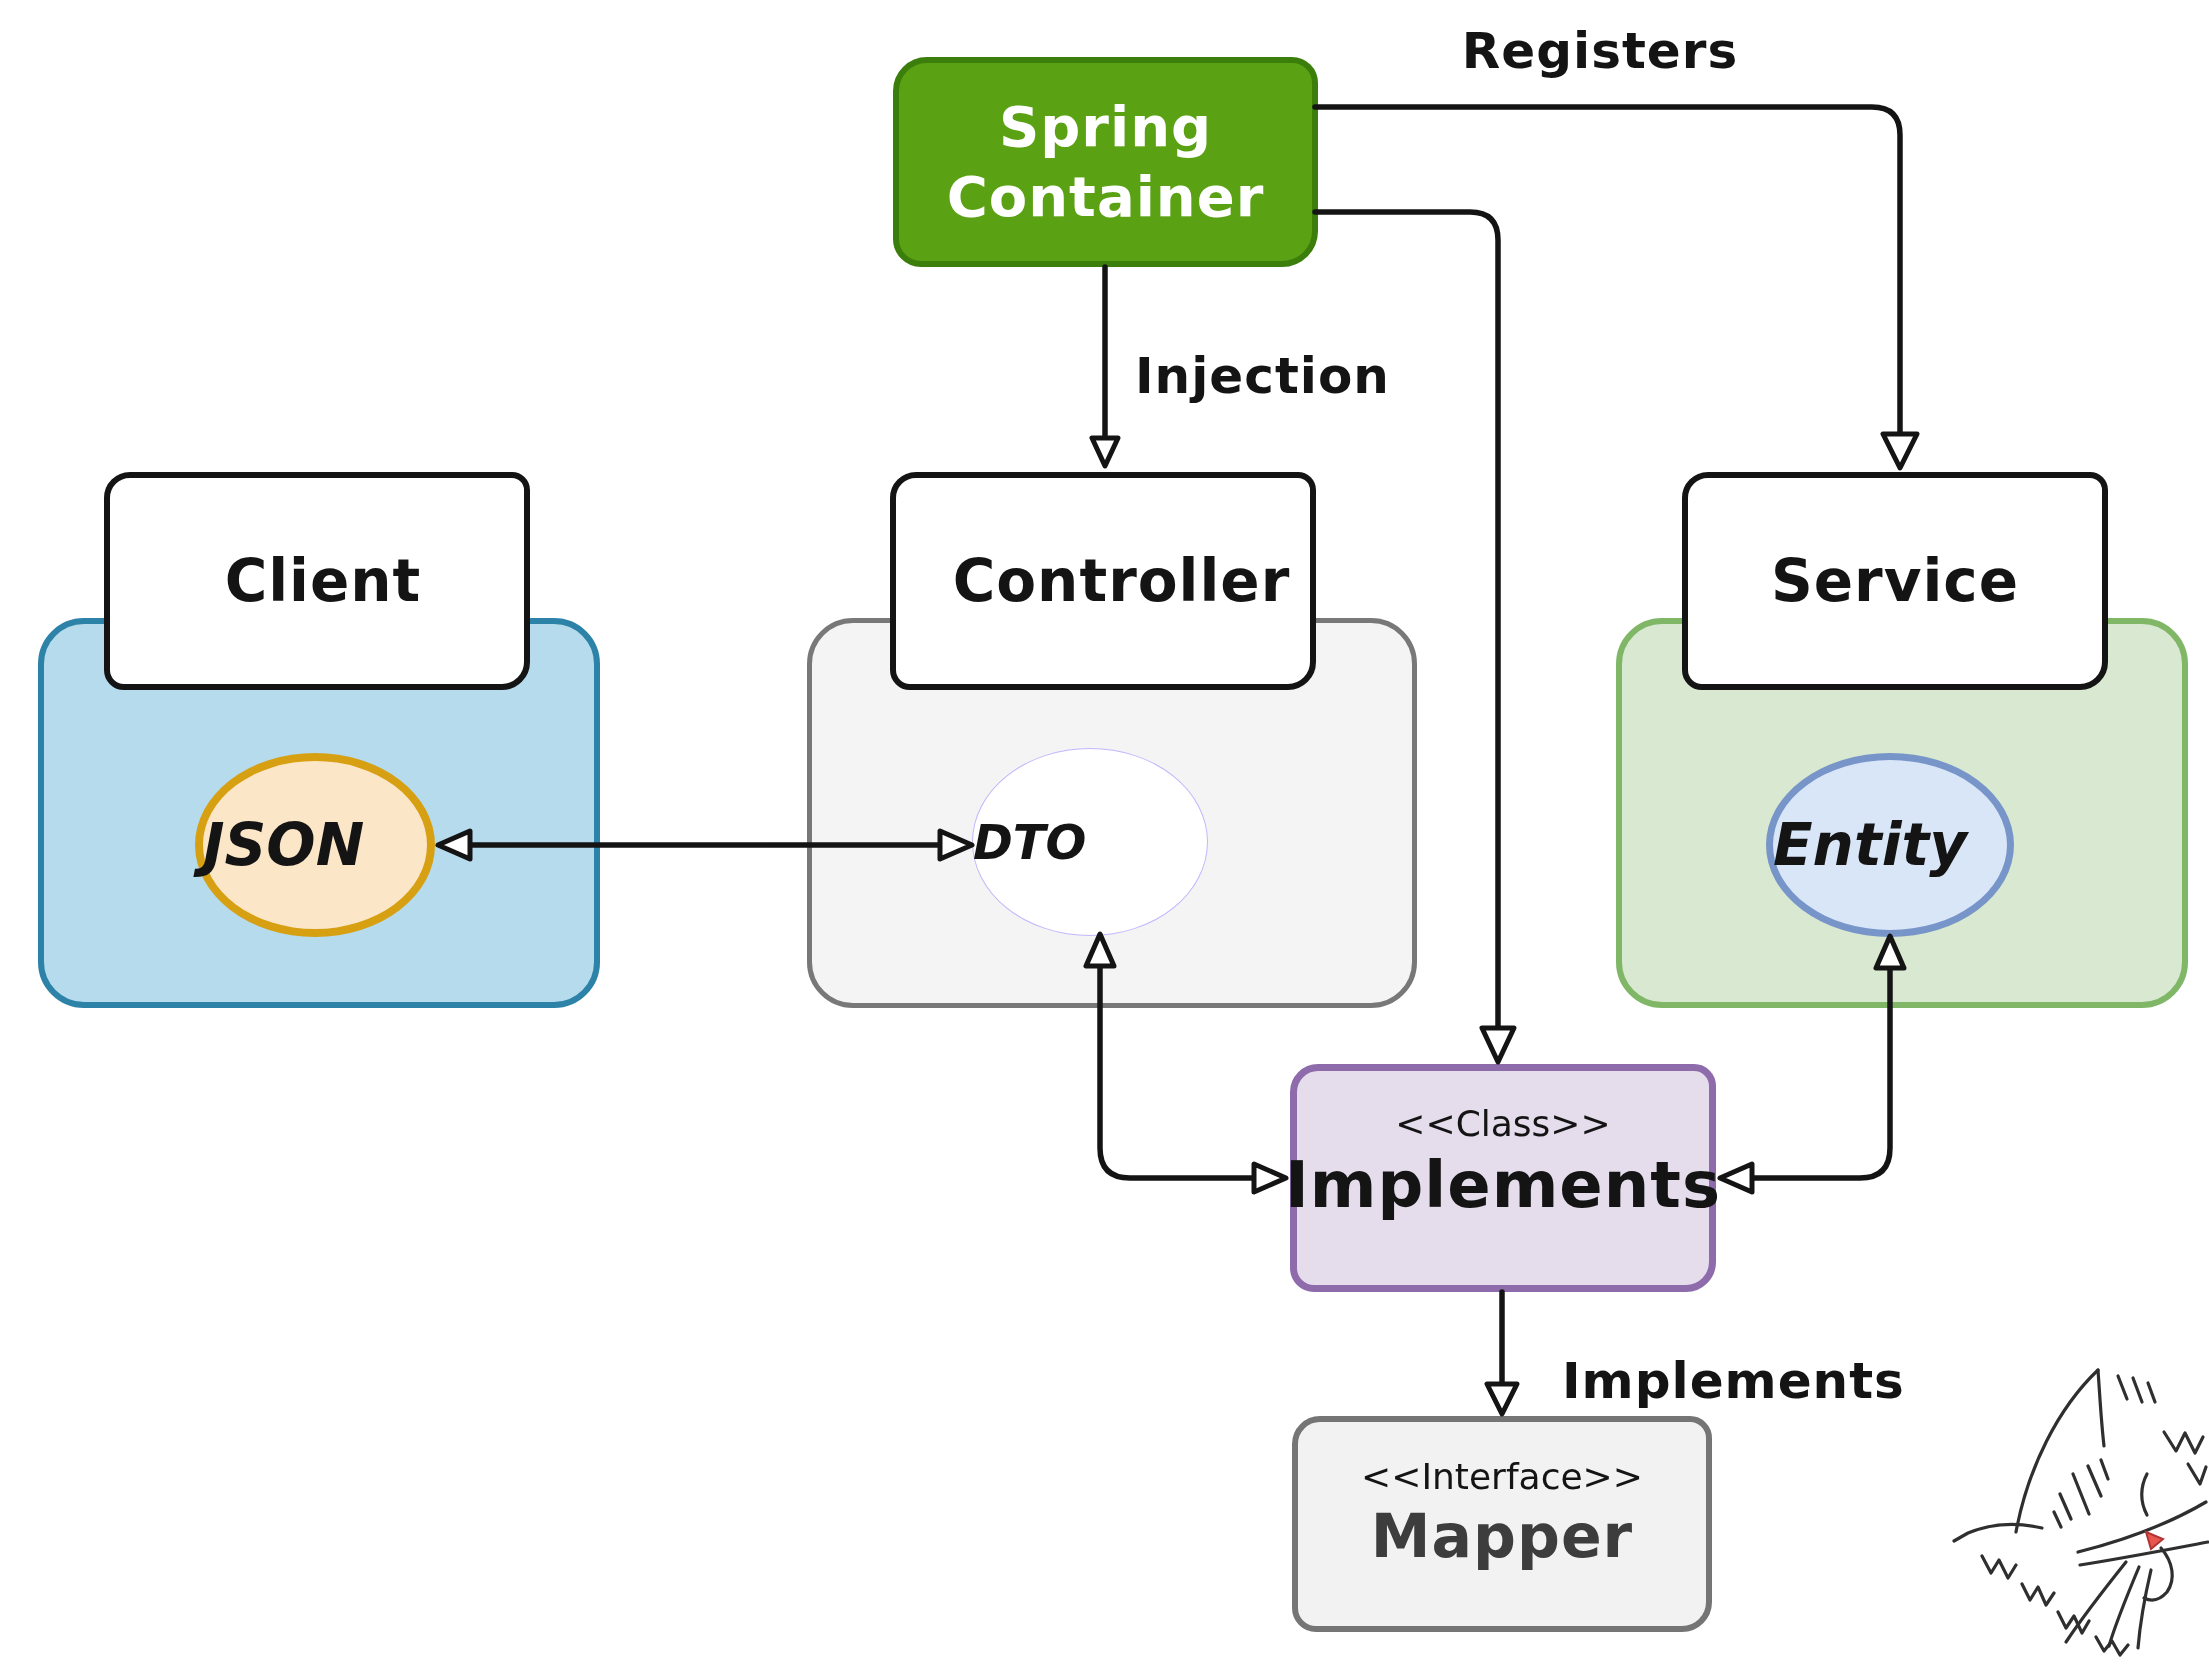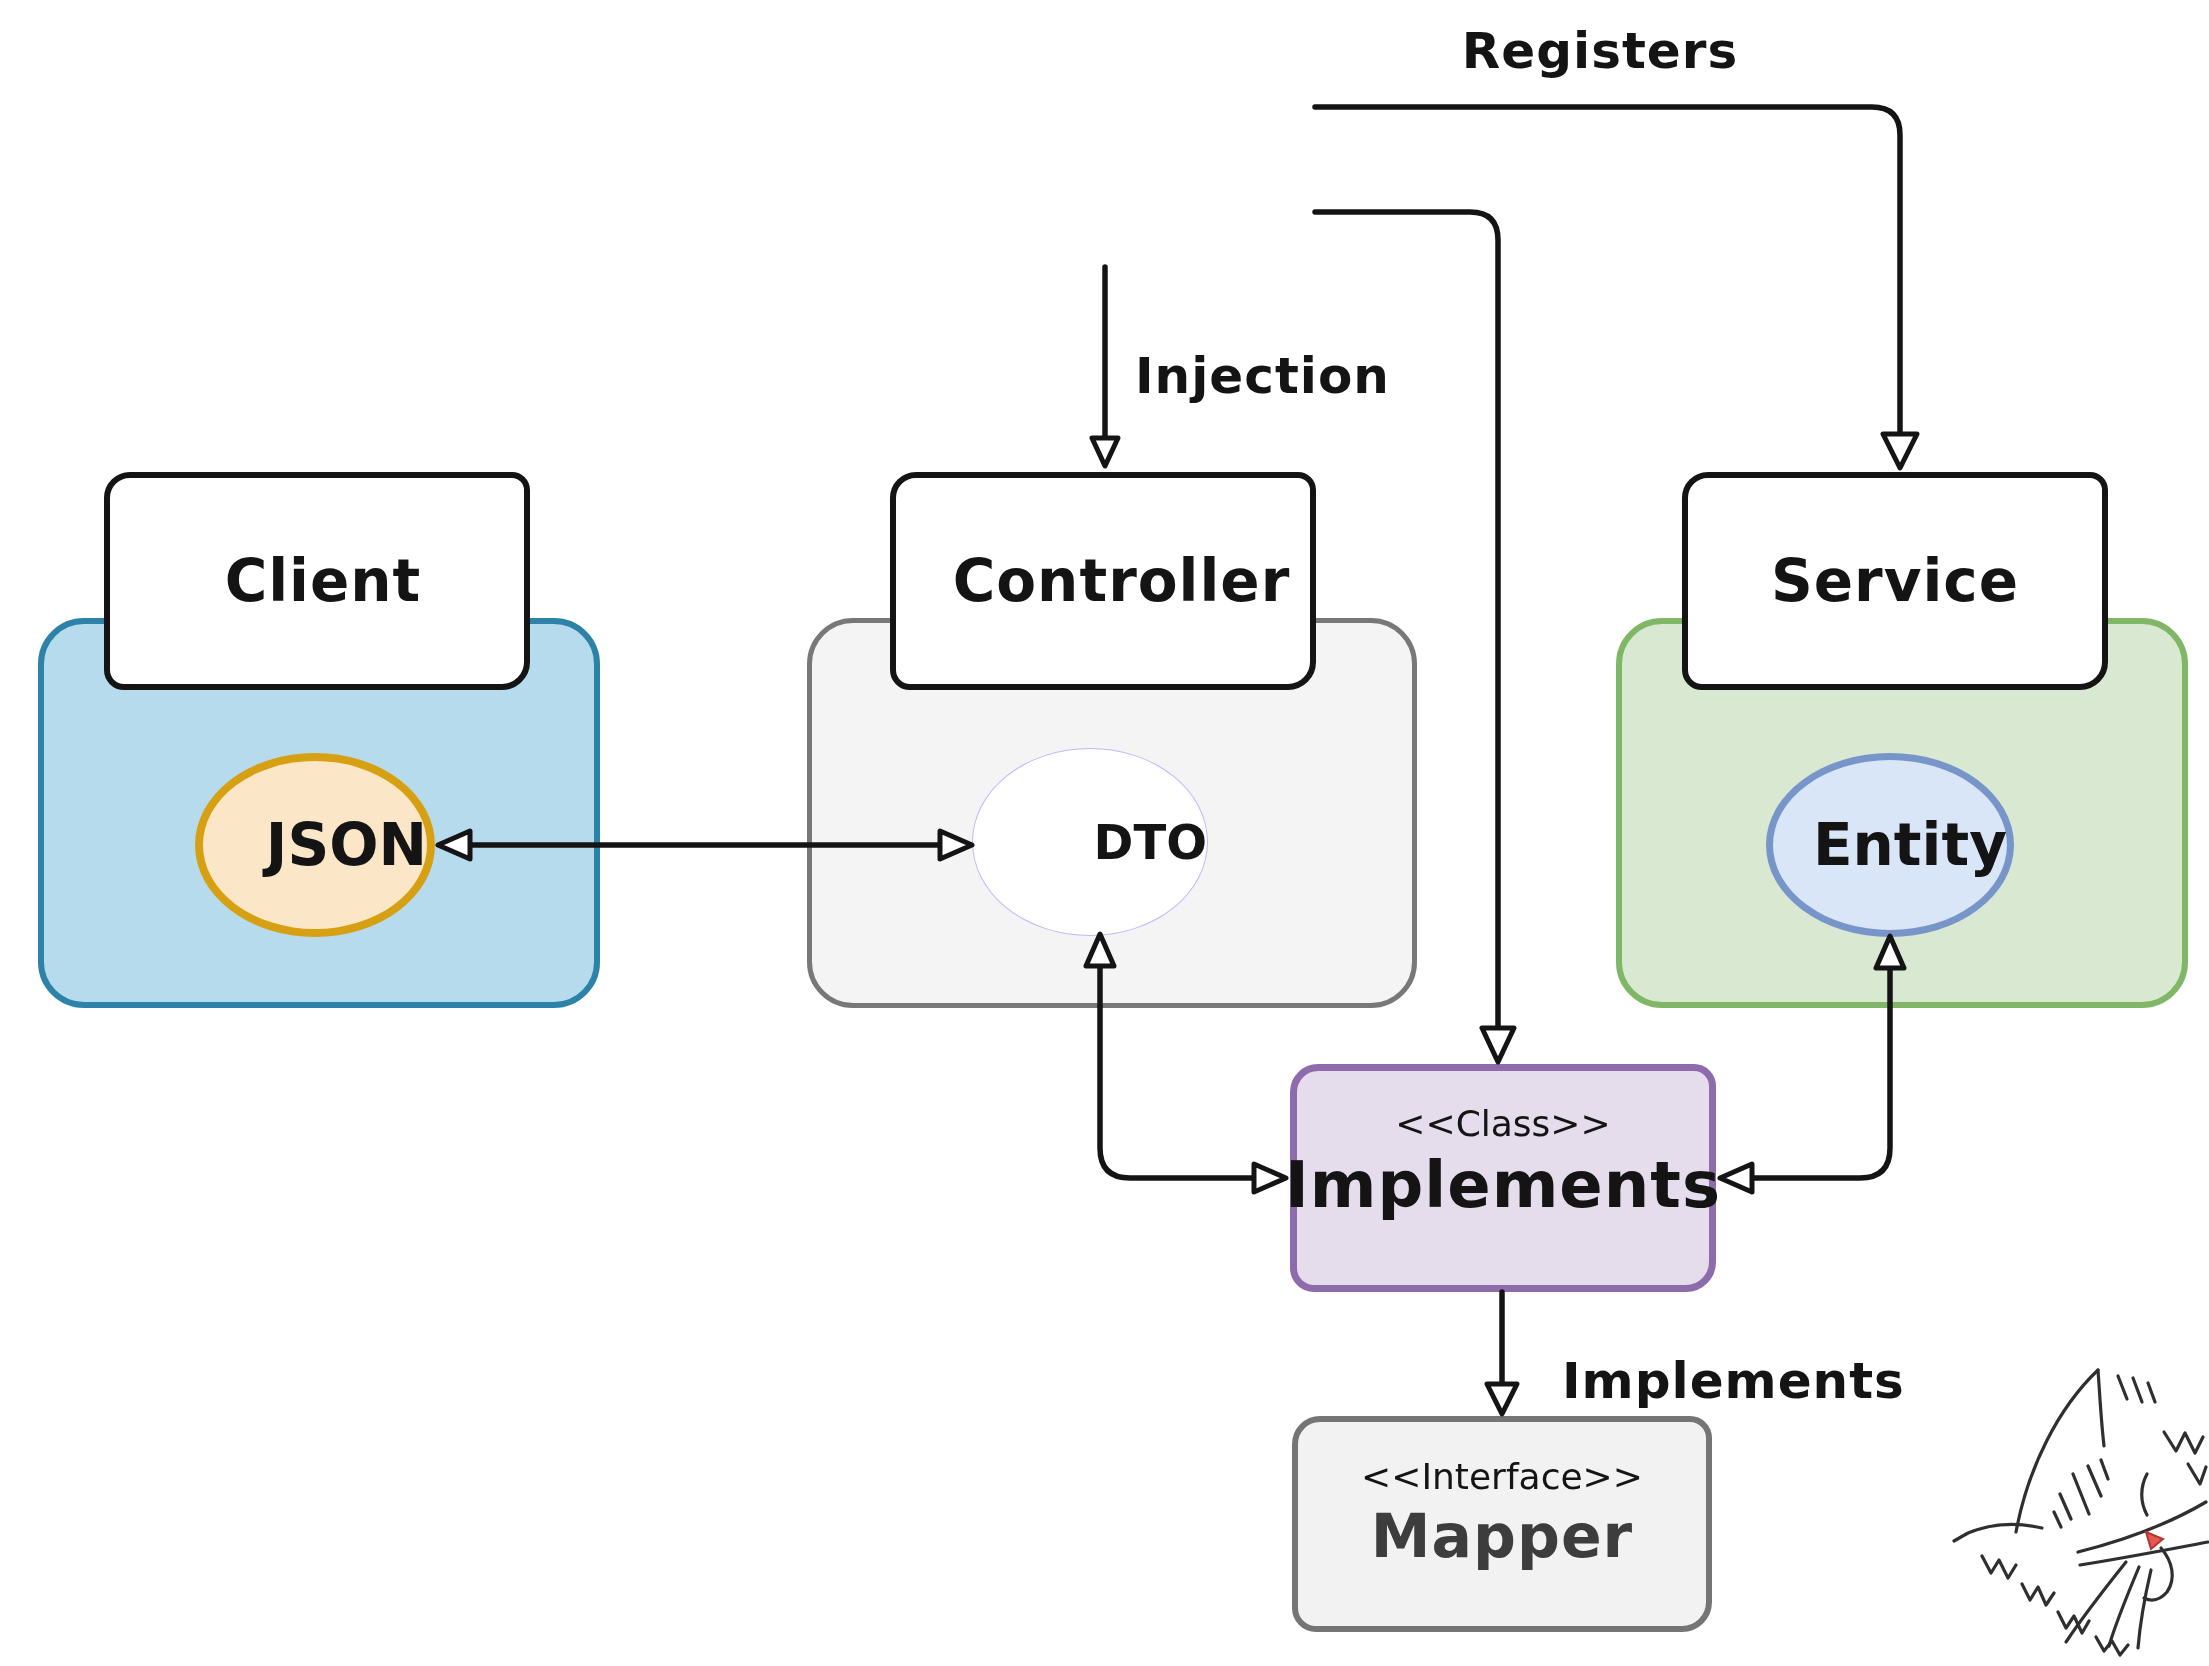--- a/index.html
+++ b/index.html
@@ -31,23 +31,24 @@
     font-size: 58px;
     font-weight: bold;
     letter-spacing: 1px;
   }
   .ellipse {
     position: absolute;
     border-radius: 50%;
     box-sizing: border-box;
     display: flex;
     align-items: center;
-    justify-content: flex-end;
+    justify-content: flex-start;
     font-size: 58px;
     font-weight: bold;
+    font-style: italic;
   }
   .stereo-box {
     position: absolute;
     box-sizing: border-box;
     display: flex;
     flex-direction: column;
     align-items: center;
     justify-content: flex-start;
     border-radius: 28px 22px 30px 24px;
   }
@@ -103,20 +104,24 @@
 </style>
 </head>
 <body>
 
 <div id="canvas">
 
   <div id="client-container" class="container-box"></div>
   <div id="controller-container" class="container-box"></div>
   <div id="service-container" class="container-box"></div>
 
+  <div id="spring-container">
+    <span>Spring</span>
+    <span>Container</span>
+  </div>
 
   <div id="client-label" class="label-box">
     <span>Client</span>
   </div>
   <div id="controller-label" class="label-box">
     <span>Controller</span>
   </div>
   <div id="service-label" class="label-box">
     <span>Service</span>
   </div>

